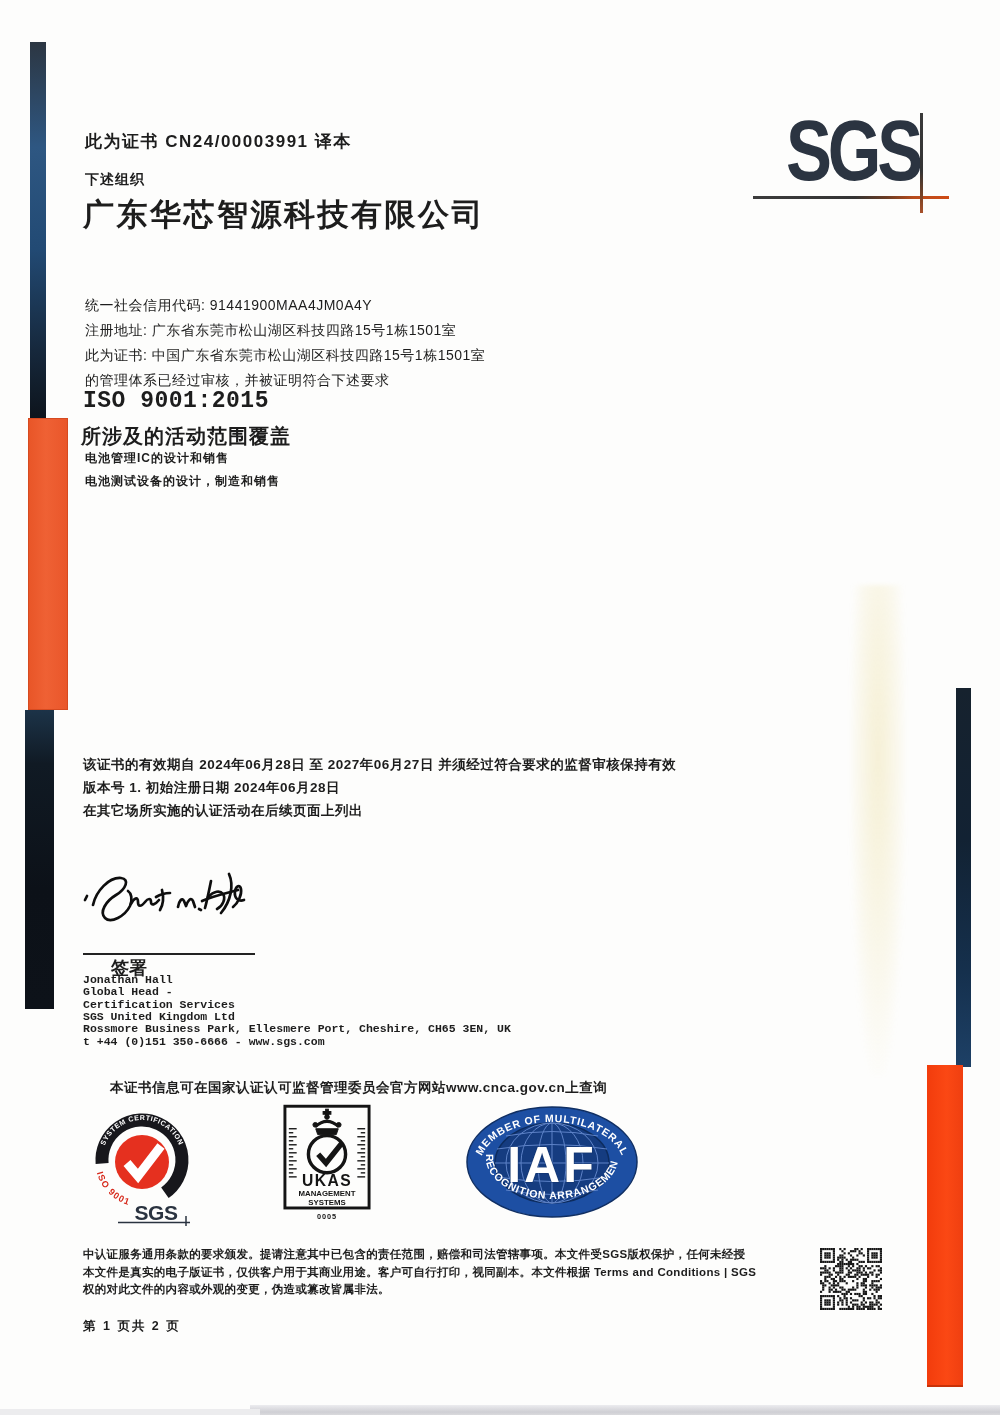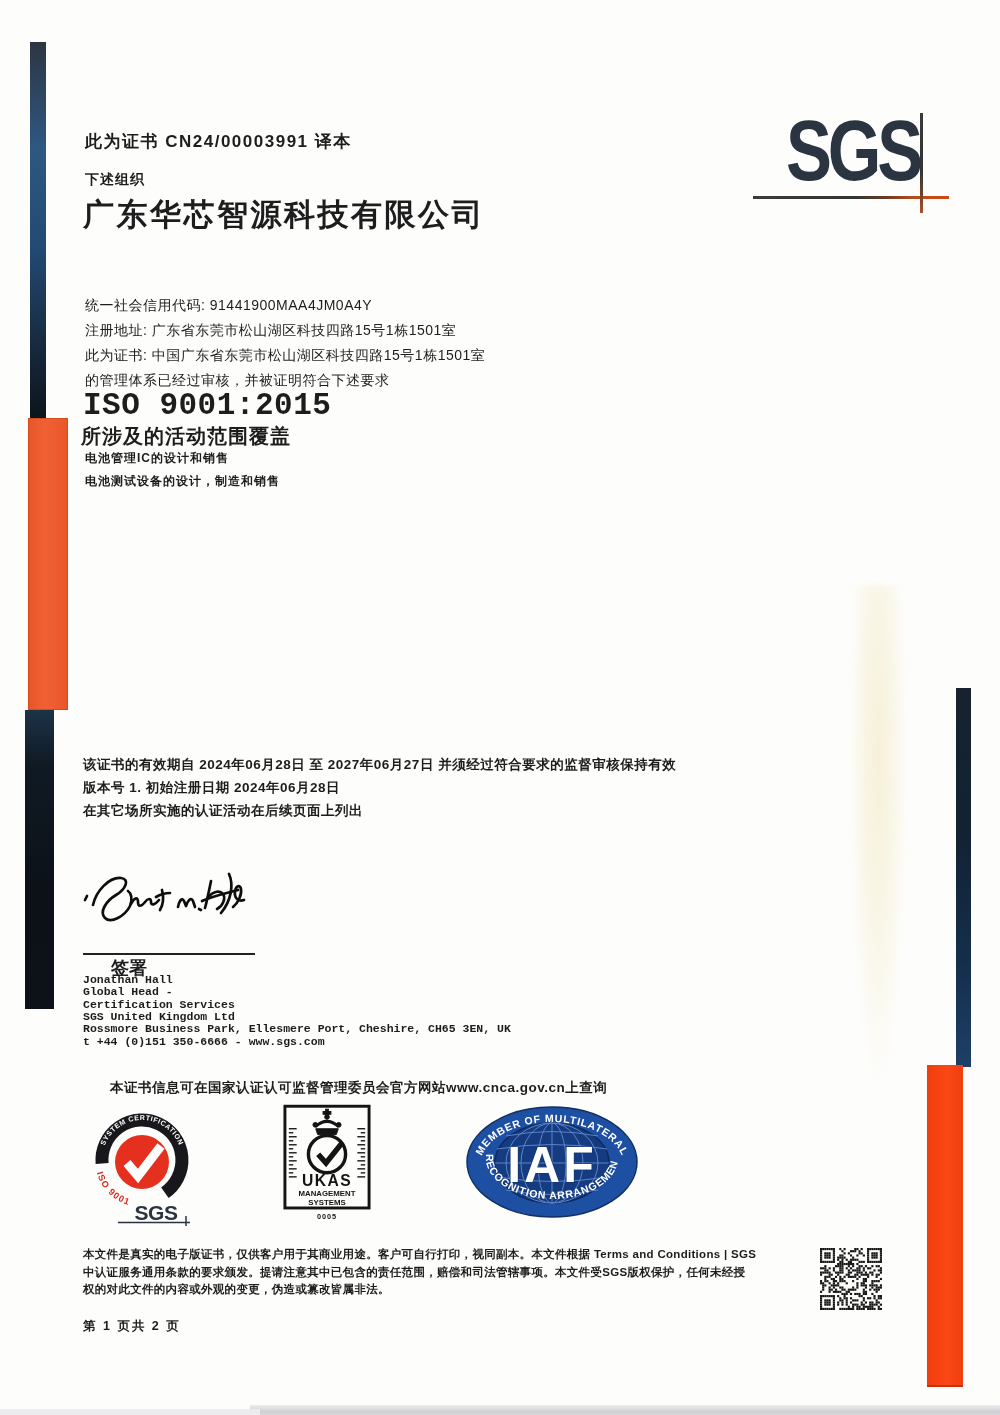--- a/index.html
+++ b/index.html
@@ -31,21 +31,21 @@
     letter-spacing:-5px;transform:scaleX(0.82) scaleY(1.02);transform-origin:left top;line-height:1;}
   .sgs-underline{left:753px;top:196px;width:196px;height:3px;
     background:linear-gradient(90deg,#3c3c3c 0%,#343434 52%,#6b3c24 68%,#b84c1c 82%,#cf4b15 100%);}
   .sgs-vline{left:920px;top:113px;width:3px;height:100px;
     background:linear-gradient(180deg,#3a3a3a 0%,#343434 58%,#7c4426 84%,#a8502a 100%);}
   
   .cert-line{left:85px;top:130px;font-size:17px;letter-spacing:1.5px;font-weight:600;}
   .org-intro{left:85px;top:171px;font-size:14px;font-weight:600;letter-spacing:1px;}
   .company-name{left:83px;top:194px;font-size:31px;font-weight:700;letter-spacing:2.5px;}
   .info-block{left:85px;top:293px;font-size:14px;line-height:25px;font-weight:400;letter-spacing:0.5px;}
-  .iso-line{left:83px;top:388px;font-size:31px;font-weight:700;font-family:"Liberation Mono",monospace;letter-spacing:0.5px;}
+  .iso-line{left:83px;top:388px;font-size:23px;font-weight:700;font-family:"Liberation Mono",monospace;letter-spacing:0.5px;}
   .scope-intro{left:81px;top:423px;font-size:20px;font-weight:700;letter-spacing:1px;}
   .scope-block{left:85px;top:447px;font-size:12px;line-height:23px;font-weight:600;letter-spacing:1px;}
   .validity-block{left:83px;top:753px;font-size:13.5px;line-height:23px;font-weight:600;letter-spacing:0.5px;}
   .signature{left:78px;top:866px;}
   .sign-rule{left:83px;top:953px;width:172px;height:2px;background:#222;}
   .sign-label{left:83px;top:956px;font-size:18px;font-weight:700;margin-left:28px;}
   .contact-block-1{left:83px;top:974px;font-size:11.5px;line-height:12.3px;font-family:"Liberation Mono",monospace;font-weight:700;}
   .contact-block-2{left:83px;top:1022px;font-size:11.5px;line-height:13px;font-family:"Liberation Mono",monospace;font-weight:700;}
   .cnca-line{left:83px;top:1079px;font-size:13.5px;font-weight:700;letter-spacing:0.5px;margin-left:27px;}
   .logo-sgs-cert{left:80px;top:1102px;}
@@ -217,22 +217,22 @@
     <text x="86" y="76" font-size="50" font-weight="bold" fill="#ffffff" text-anchor="middle" letter-spacing="3" stroke="#12356e" stroke-width="1.2" paint-order="stroke">IAF</text>
     <text font-size="10.5" font-weight="bold" fill="#ffffff" letter-spacing="0.8">
       <textPath href="#iafTop" startOffset="50%" text-anchor="middle">MEMBER OF MULTILATERAL</textPath>
     </text>
     <text font-size="10.5" font-weight="bold" fill="#ffffff" letter-spacing="0.8">
       <textPath href="#iafBottom" startOffset="50%" text-anchor="middle">RECOGNITION ARRANGEMENT</textPath>
     </text>
   </svg>
 
   <div class="abs footer-block">
+    <div>中认证服务通用条款的要求颁发。提请注意其中已包含的责任范围，赔偿和司法管辖事项。本文件受SGS版权保护，任何未经授</div>
     <div>本文件是真实的电子版证书，仅供客户用于其商业用途。客户可自行打印，视同副本。本文件根据 Terms and Conditions | SGS</div>
-    <div>中认证服务通用条款的要求颁发。提请注意其中已包含的责任范围，赔偿和司法管辖事项。本文件受SGS版权保护，任何未经授</div>
     <div>权的对此文件的内容或外观的变更，伪造或篡改皆属非法。</div>
   </div>
 
   <svg class="abs qr" viewBox="0 0 29 29">
     <g id="qr-cells" fill="#161616">
         <rect x="0" y="0" width="1" height="1"></rect>
         <rect x="1" y="0" width="1" height="1"></rect>
         <rect x="2" y="0" width="1" height="1"></rect>
         <rect x="3" y="0" width="1" height="1"></rect>
         <rect x="4" y="0" width="1" height="1"></rect>

